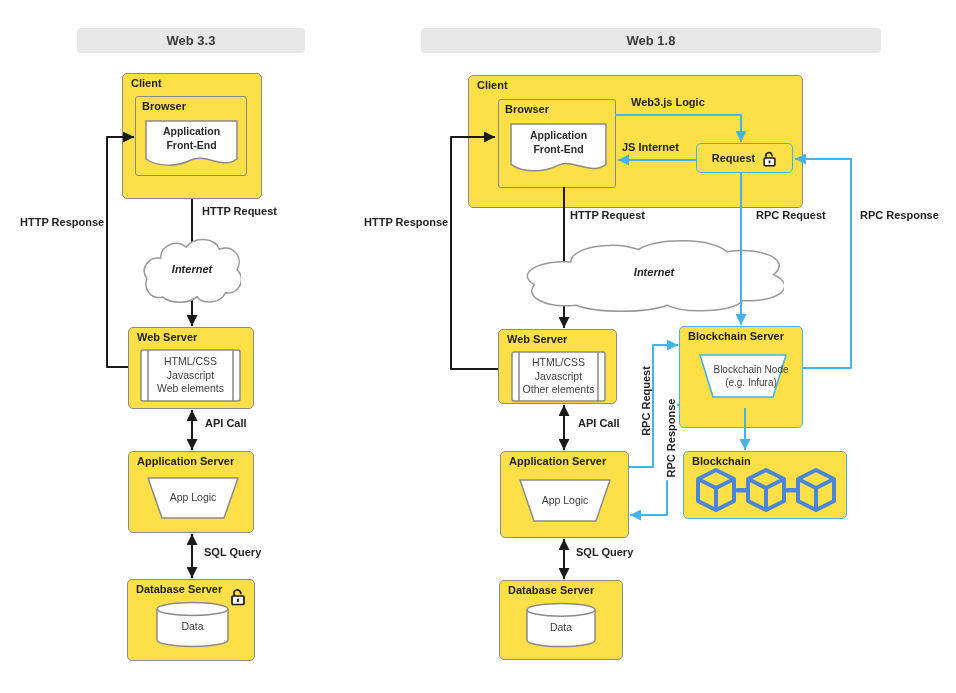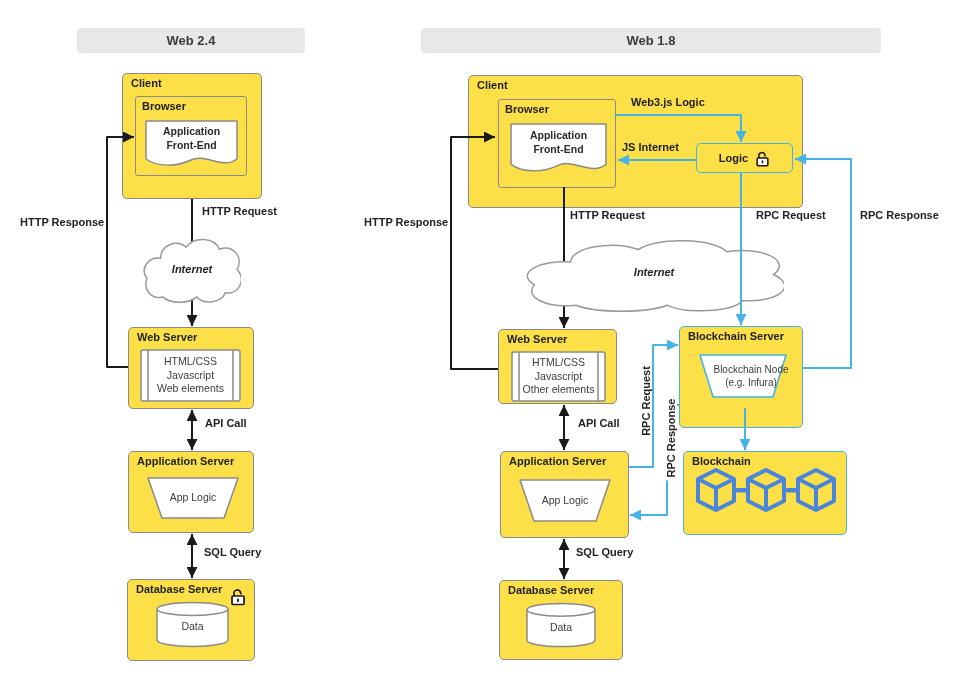--- a/index.html
+++ b/index.html
@@ -74,21 +74,21 @@
     <path d="M615,115 H741 V142" stroke="#45b2e8" stroke-width="2" fill="none" stroke-linejoin="round" marker-end="url(#abl)"></path>
     <path d="M696,160 H618" stroke="#45b2e8" stroke-width="2" fill="none" marker-end="url(#abl)"></path>
     <path d="M741,173 V325" stroke="#45b2e8" stroke-width="2" fill="none" marker-end="url(#abl)"></path>
     <path d="M803,368 H851 V159 H795" stroke="#45b2e8" stroke-width="2" fill="none" stroke-linejoin="round" marker-end="url(#abl)"></path>
     <path d="M745,408 V450" stroke="#45b2e8" stroke-width="2" fill="none" marker-end="url(#abl)"></path>
     <path d="M629,467 H653 V345 H678" stroke="#45b2e8" stroke-width="2" fill="none" stroke-linejoin="round" marker-end="url(#abl)"></path>
     <path d="M679,405 H667 V515 H630" stroke="#45b2e8" stroke-width="2" fill="none" stroke-linejoin="round" marker-end="url(#abl)"></path>
   </svg>
 
   <div class="hdr" style="left:77px;top:28px;width:228px;height:25px;">
-    <span>Web 2.4</span>
+    <span>Web 3.3</span>
   </div>
 
   <div class="box" style="left:122px;top:73px;width:140px;height:126px;">
     <div class="box-label">Client</div>
     <div class="box" style="left:12px;top:22px;width:112px;height:80px;border-radius:3px;">
       <div class="box-label" style="left:6px;">Browser</div>
       <svg class="shape" style="left:9px;top:23px;" width="93" height="50" viewBox="0 0 93 50">
         <path d="M1,1 H92 V39 C78,50 60,33 46,40 C32,47 12,47 1,39 Z" fill="#fff" stroke="#8a8a8a" stroke-width="1.5" stroke-linejoin="round"></path>
       </svg>
       <div class="itext b" style="left:9px;top:23px;width:93px;height:38px;">Application
@@ -147,21 +147,21 @@
       <svg class="shape" style="left:11px;top:23px;" width="97" height="53" viewBox="0 0 93 50" preserveAspectRatio="none">
         <path d="M1,1 H92 V39 C78,50 60,33 46,40 C32,47 12,47 1,39 Z" fill="#fff" stroke="#8a8a8a" stroke-width="1.5" stroke-linejoin="round" vector-effect="non-scaling-stroke"></path>
       </svg>
       <div class="itext b" style="left:11px;top:23px;width:97px;height:40px;">Application
 Front-End</div>
     </div>
   </div>
 
   <div class="box blue" style="left:696px;top:143px;width:97px;height:30px;">
     <div class="wallet-inner">
-      <span>Logic</span>
+      <span>Request</span>
       <svg width="15" height="17" viewBox="0 0 16 19">
         <path d="M4.6,9 V6.2 A3.4,3.4 0 0 1 11.4,6.2 V7.4" transform="rotate(-14 8 9)" fill="none" stroke="#1a1a1a" stroke-width="1.7" stroke-linecap="round"></path>
         <rect x="2" y="9" width="12" height="8.5" rx="1" fill="#fff" stroke="#1a1a1a" stroke-width="1.7"></rect>
         <rect x="7.1" y="11.7" width="1.8" height="3.2" fill="#1a1a1a"></rect>
       </svg>
     </div>
   </div>
 
   <div class="box" style="left:498px;top:329px;width:119px;height:75px;">
     <div class="box-label">Web Server</div>
@@ -185,21 +185,21 @@
   </div>
 
   <div class="box" style="left:500px;top:451px;width:129px;height:87px;">
     <div class="box-label">Application Server</div>
     <svg class="shape" style="left:17px;top:26px;" width="94" height="45" viewBox="0 0 94 45">
       <path d="M2,2 H92 L78,43 H16 Z" fill="#fff" stroke="#8a8a8a" stroke-width="1.5" stroke-linejoin="round"></path>
     </svg>
     <div class="itext" style="left:17px;top:26px;width:94px;height:45px;">App Logic</div>
   </div>
 
-  <div class="box blue" style="left:683px;top:451px;width:164px;height:84px;text-align:center;">
+  <div class="box blue" style="left:683px;top:451px;width:164px;height:68px;text-align:center;">
     <div class="box-label">Blockchain</div>
     <svg class="shape" style="left:12px;top:15px;" width="140" height="48" viewBox="0 0 140 48">
       <g stroke="#4a85dc" stroke-width="4" fill="none" stroke-linejoin="round">
         <g transform="translate(0,2)">
           <path d="M20,1 L38,10 V32 L20,41 L2,32 V10 Z"></path>
           <path d="M2,10 L20,19 L38,10 M20,19 V41"></path>
         </g>
         <g transform="translate(50,2)">
           <path d="M20,1 L38,10 V32 L20,41 L2,32 V10 Z"></path>
           <path d="M2,10 L20,19 L38,10 M20,19 V41"></path>

